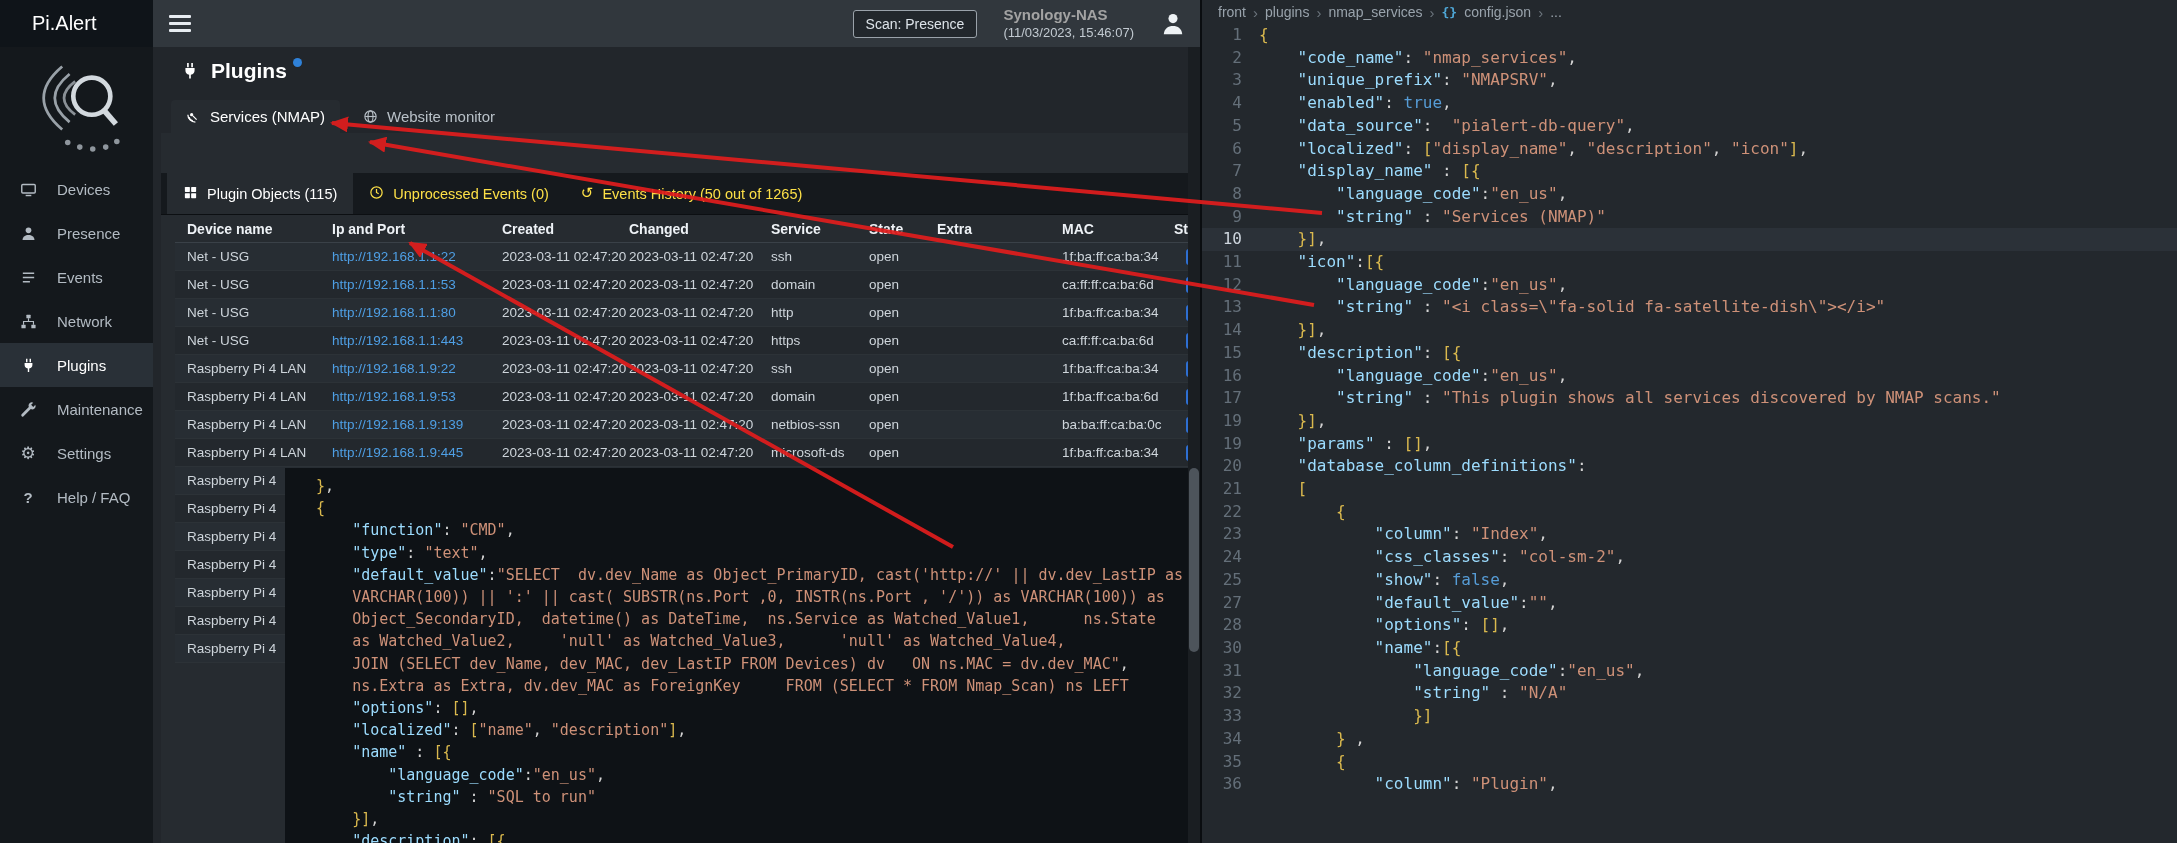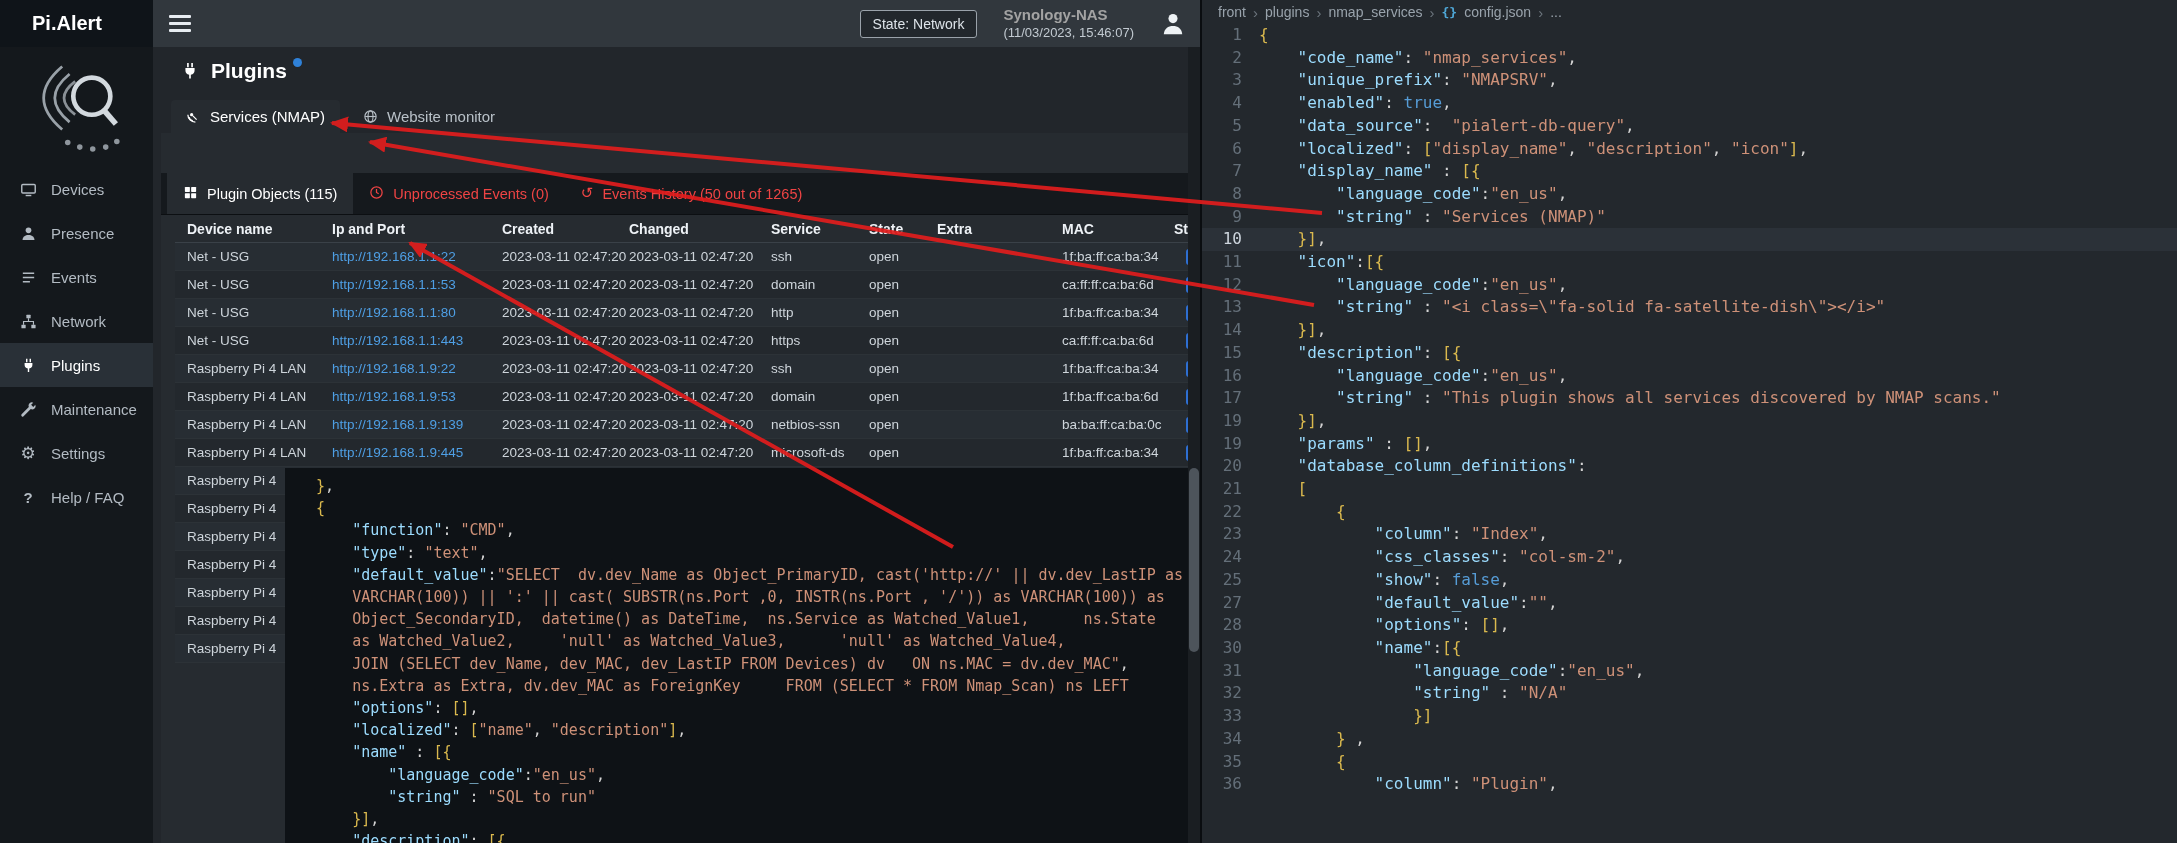--- a/index.html
+++ b/index.html
@@ -3,23 +3,23 @@
 <meta charset="utf-8">
 <style>
   *{margin:0;padding:0;box-sizing:border-box}
   html,body{background:#000}
   #app{position:relative;width:2177px;height:843px;background:#22262b;overflow:hidden;
        font-family:"Liberation Sans",sans-serif;color:#cfd6dc}
 
   
   #sidebar{position:absolute;left:0;top:0;width:153px;height:100%;background:#14181c;z-index:10}
   #brand{height:47px;background:#0f1419;display:flex;align-items:center;padding-left:32px;
-         font-size:20px;font-weight:bold;color:#fff}
+         font-size:20px;font-weight:normal;color:#fff}
   #logo{display:block;margin:14px auto 6px}
-  .side-item{height:44px;display:flex;align-items:center;gap:14px;padding-left:19px;
+  .side-item{height:44px;display:flex;align-items:center;gap:20px;padding-left:19px;
              font-size:15px;color:#b3bbc3;cursor:pointer;white-space:nowrap}
   .side-item.active{background:#293037;color:#fff}
   .sicon{width:18px;height:18px;display:inline-flex;align-items:center;justify-content:center;flex:none}
   .sicon svg{width:17px;height:17px}
   .uglyph{font-family:"DejaVu Sans",sans-serif;font-size:17px;line-height:1}
 
   
   #topbar{position:absolute;left:153px;top:0;width:1047px;height:47px;background:#31373d;
           display:flex;align-items:center;padding:0 14px 0 16px;z-index:12}
   #burger{width:22px;cursor:pointer}
@@ -38,21 +38,21 @@
   .sup-dot{width:9px;height:9px;border-radius:50%;background:#2f81d8;margin:0 0 0 -5px}
   #tabs{display:flex;gap:8px;padding-left:18px;margin-top:10px}
   .tab{height:33px;display:flex;align-items:center;gap:9px;padding:0 15px;font-size:15px;
        color:#b9c1c8;cursor:pointer;border-radius:4px 4px 0 0}
   .tab.active{background:#262b30;color:#fff}
   .tabicon svg{width:15px;height:15px;display:block}
 
   #card{position:absolute;left:8px;top:86px;width:1030px;bottom:0;background:#262b30;overflow:hidden}
   #strip{margin-top:40px;height:42px;background:#15191d;display:flex;align-items:stretch;
          padding-left:6px;border-bottom:1px solid #0c0f12}
-  .itab{display:flex;align-items:center;gap:9px;padding:0 16px;font-size:14.5px;color:#ef4444;cursor:pointer}
+  .itab{display:flex;align-items:center;gap:9px;padding:0 16px;font-size:14.5px;color:#fde047;cursor:pointer}
   .itab.active{background:#262b30;color:#fff}
   .itab svg{width:15px;height:15px}
 
   .tgrid{display:grid;grid-template-columns:145px 170px 127px 142px 98px 68px 125px 112px 56px;
          margin-left:14px;align-items:center}
   .td{padding-left:12px;white-space:nowrap;overflow:visible}
   #thead{height:28px;font-size:14px;font-weight:bold;color:#eef2f6;border-bottom:1px solid #3a4148}
   .trow{height:28px;font-size:13.5px;color:#ced5db;border-bottom:1px solid #2c3237}
   .trow.odd{background:#272d33}
   .trow.even{background:#23282d}
@@ -178,21 +178,21 @@
     </nav>
   </aside>
 
   <header id="topbar">
     <div id="burger">
         <div></div>
         <div></div>
         <div></div>
       </div>
     <div id="topbar-right">
-      <div id="scan-badge">State: Network</div>
+      <div id="scan-badge">Scan: Presence</div>
       <div id="host-block">
         <div id="host-name">Synology-NAS</div>
         <div id="host-time">(11/03/2023, 15:46:07)</div>
       </div>
       <svg width="26" height="26" viewBox="0 0 24 24" fill="#eef2f5" style="cursor:pointer">
         <circle cx="12" cy="7" r="4.2"></circle>
           <path d="M3.5 21.5c.4-5.2 4-7.6 8.5-7.6s8.1 2.4 8.5 7.6z"></path>
       </svg>
     </div>
   </header>

